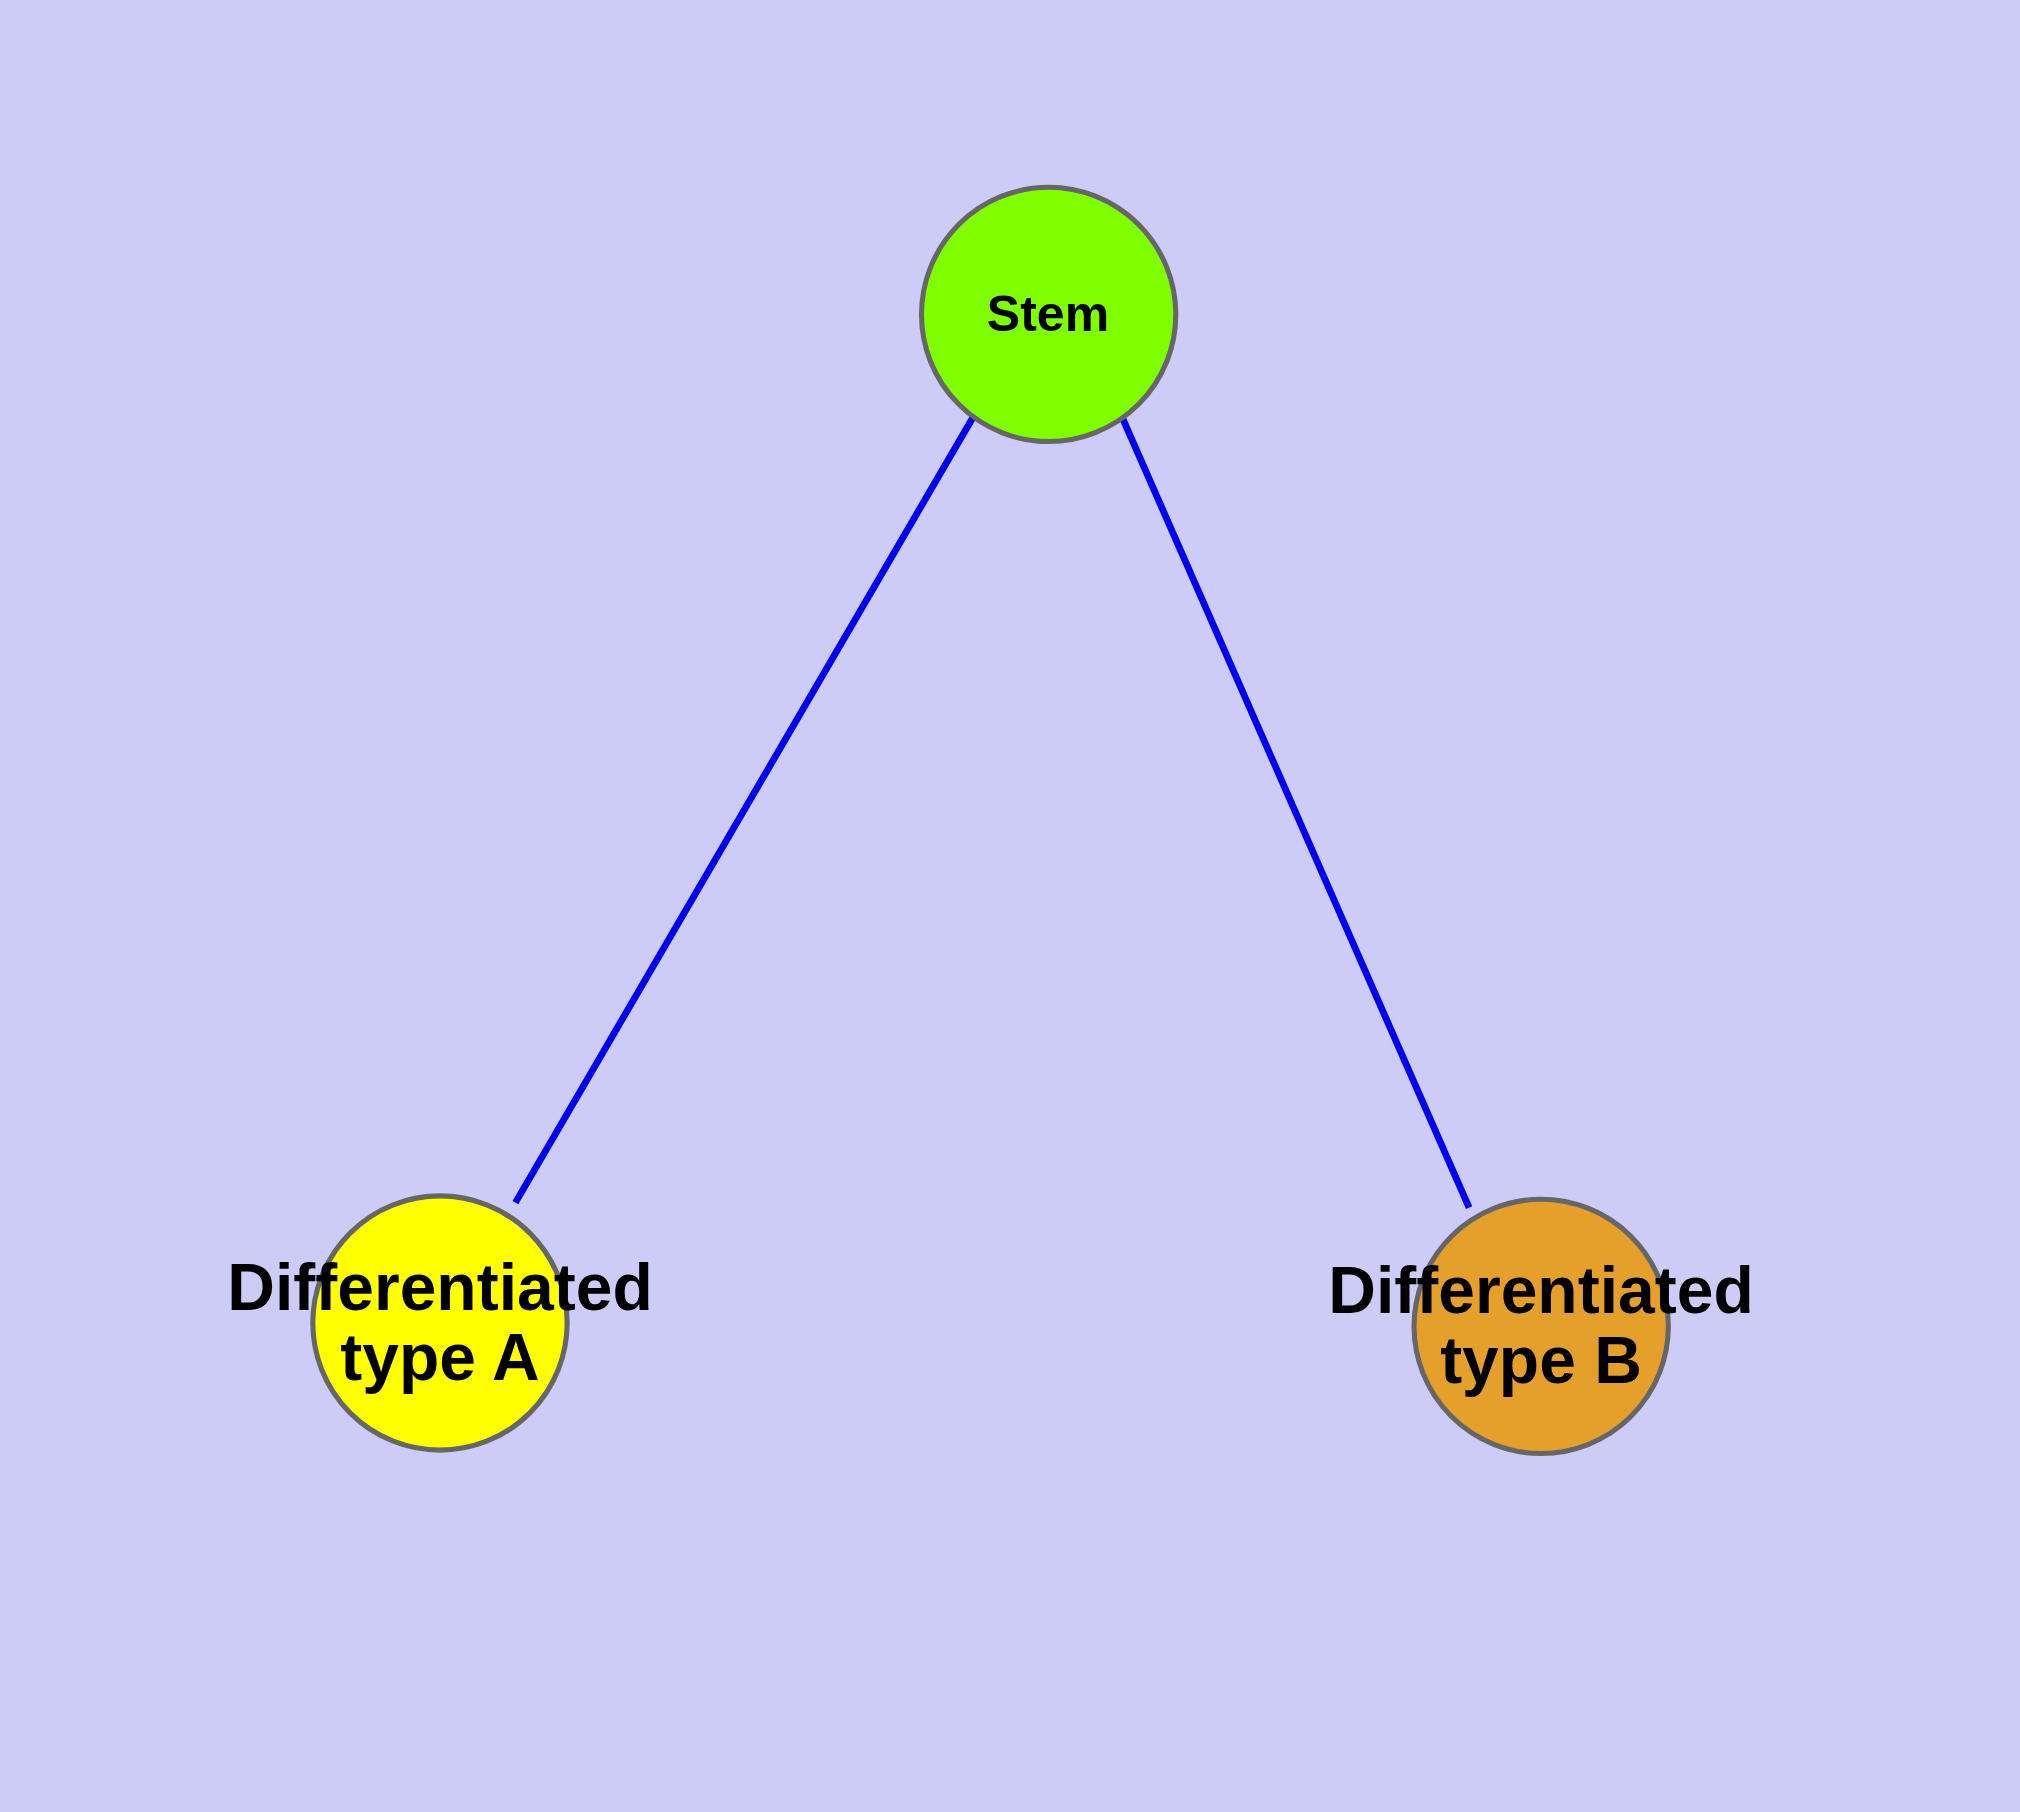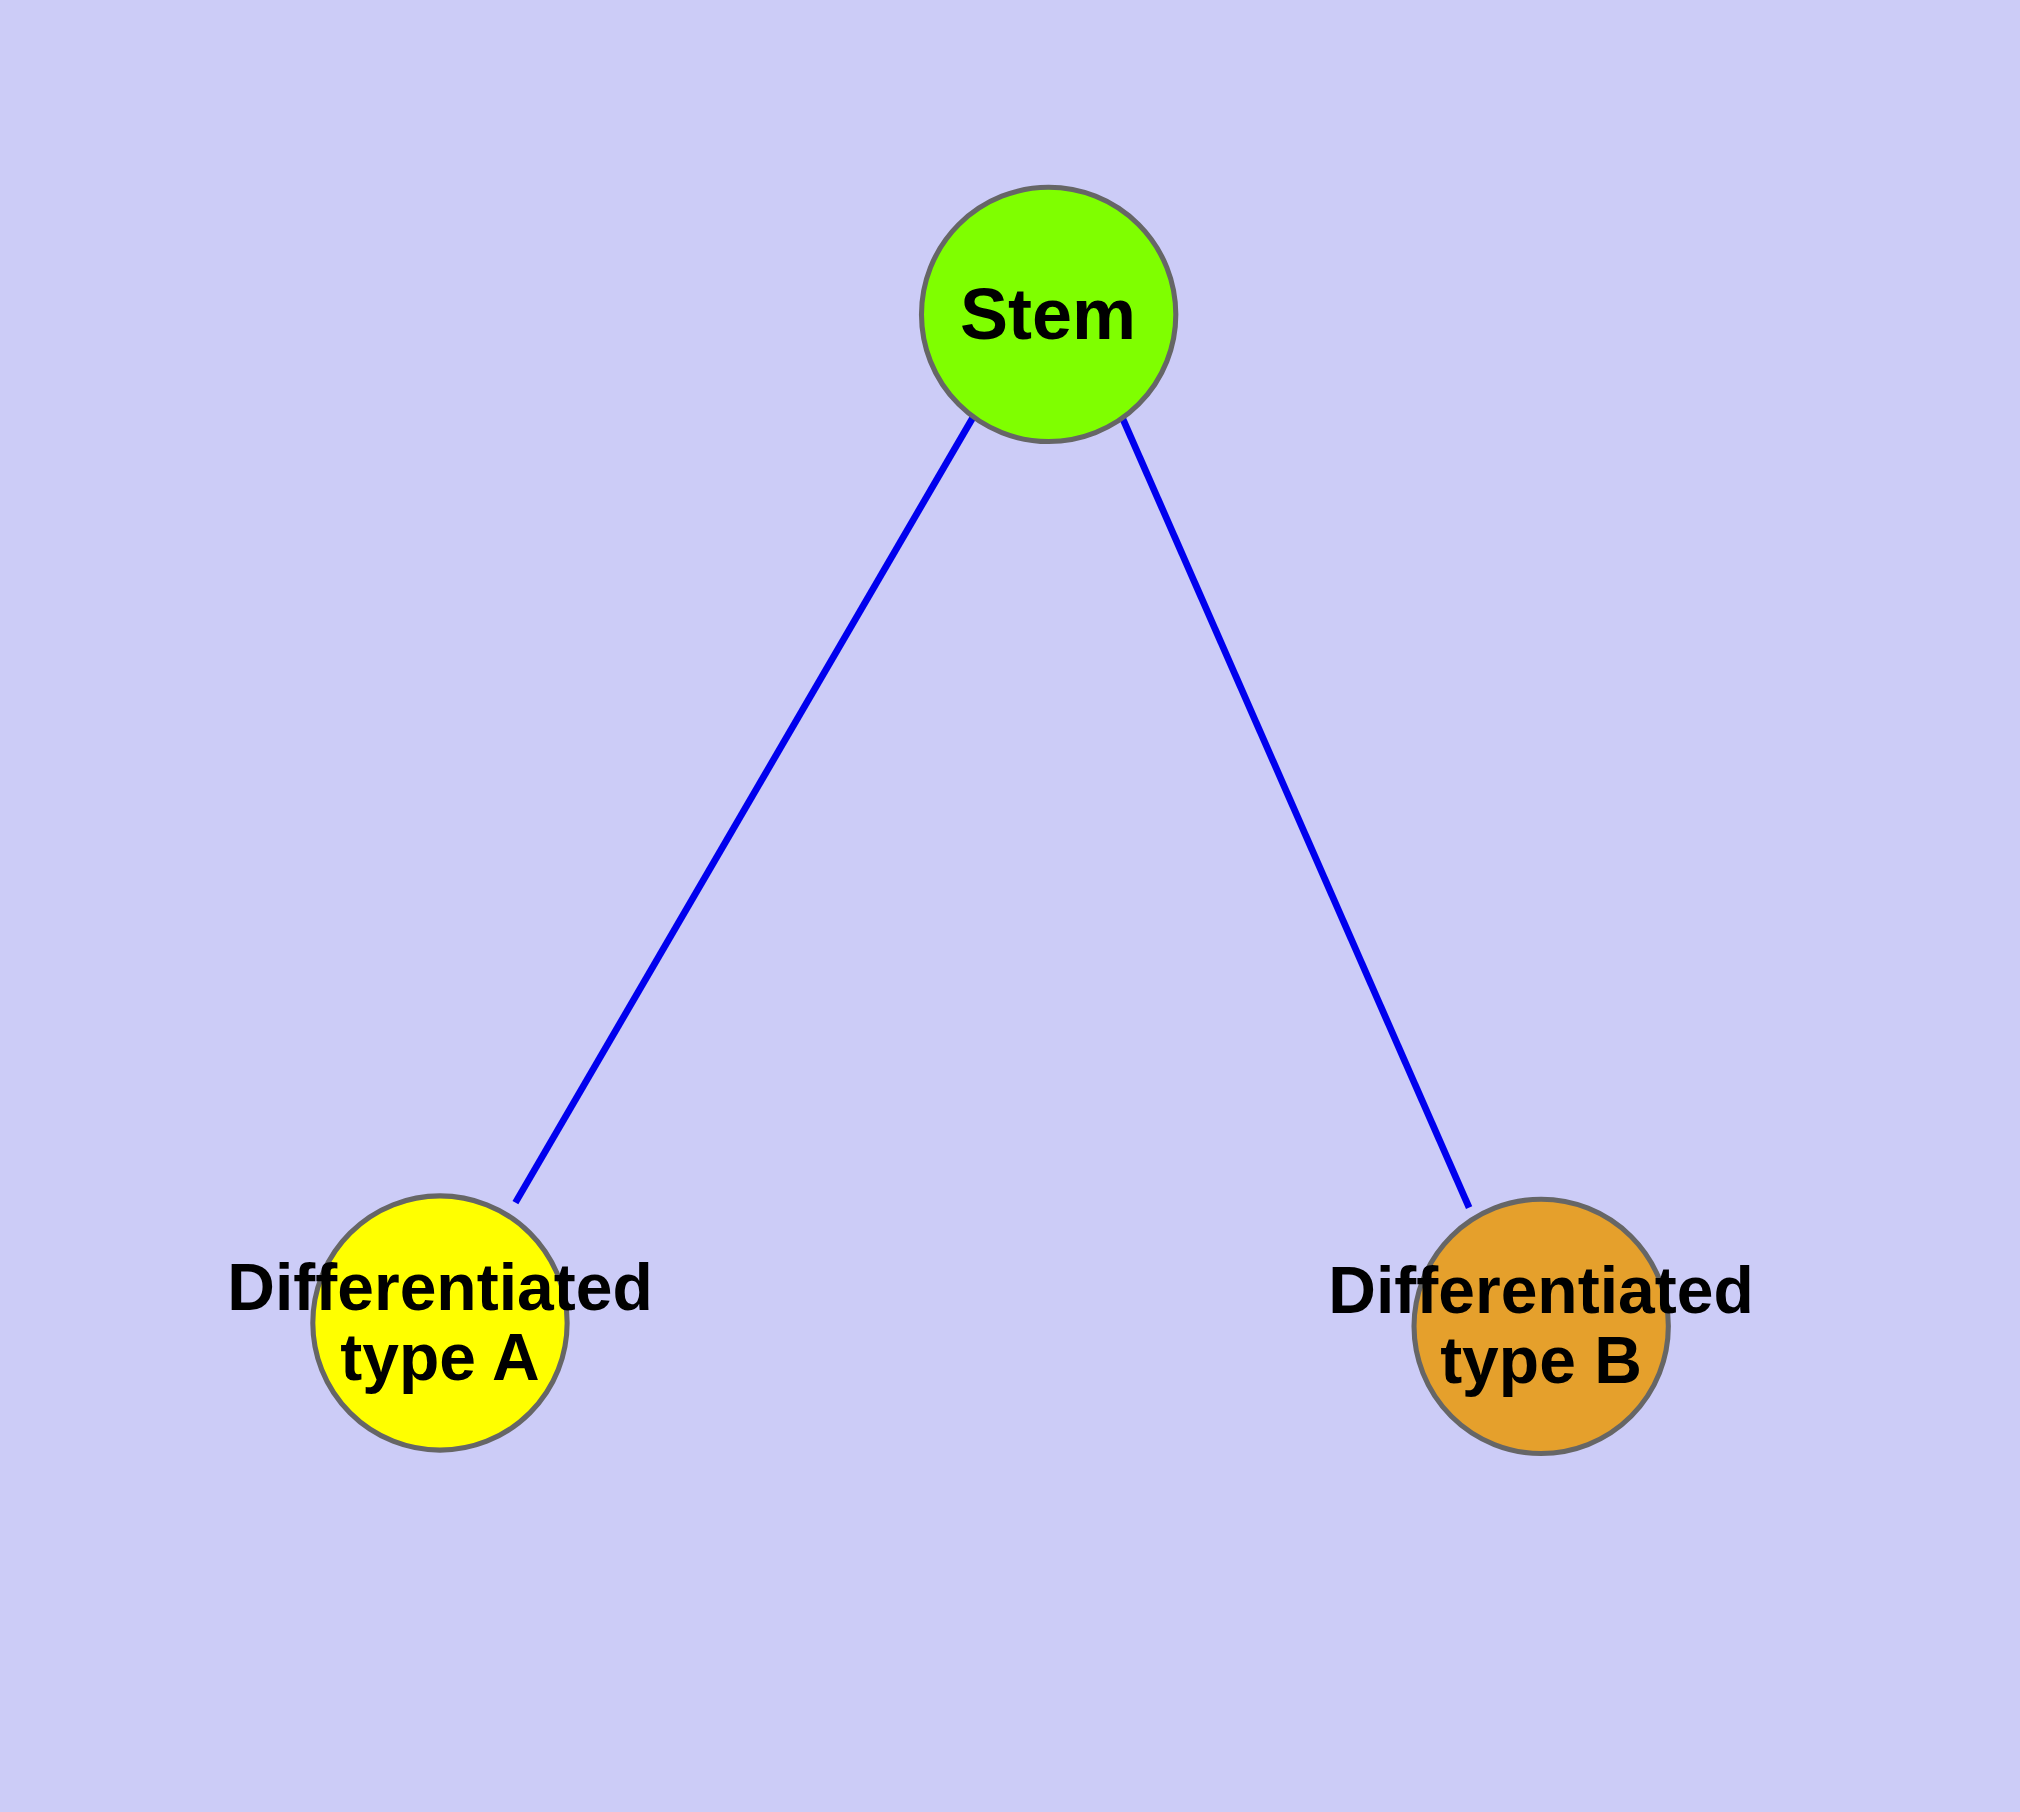--- a/index.html
+++ b/index.html
@@ -55,21 +55,21 @@
         <line x1="1324" y1="493" x2="1733" y2="1425" stroke="#0000ee" stroke-width="8" stroke-linecap="butt"></line>
       </g>
     <g id="node-layer">
         <circle cx="1237" cy="371" r="150" fill="#7fff00" stroke="#666666" stroke-width="6"></circle>
         <circle cx="519" cy="1561" r="150" fill="#ffff00" stroke="#666666" stroke-width="6"></circle>
         <circle cx="1818" cy="1565" r="150" fill="#e5a02c" stroke="#666666" stroke-width="6"></circle>
       </g>
   </svg>
 
   <div id="label-layer">
-      <div class="node-label big" style="left: 1048px; top: 314px; font-size: 72px; font-weight: bold; color: rgb(0, 0, 0);">Stem</div>
+      <div class="node-label big" style="left: 1048px; top: 314px; font-size: 50px; font-weight: bold; color: rgb(0, 0, 0);">Stem</div>
       <div class="node-label big" style="left: 440px; top: 1323px; font-size: 66px; font-weight: bold; color: rgb(0, 0, 0);">Differentiated
 type A</div>
       <div class="node-label big" style="left: 1541px; top: 1326px; font-size: 66px; font-weight: bold; color: rgb(0, 0, 0);">Differentiated
 type B</div>
     </div>
 
 </div>
 
 
 </body></html>

